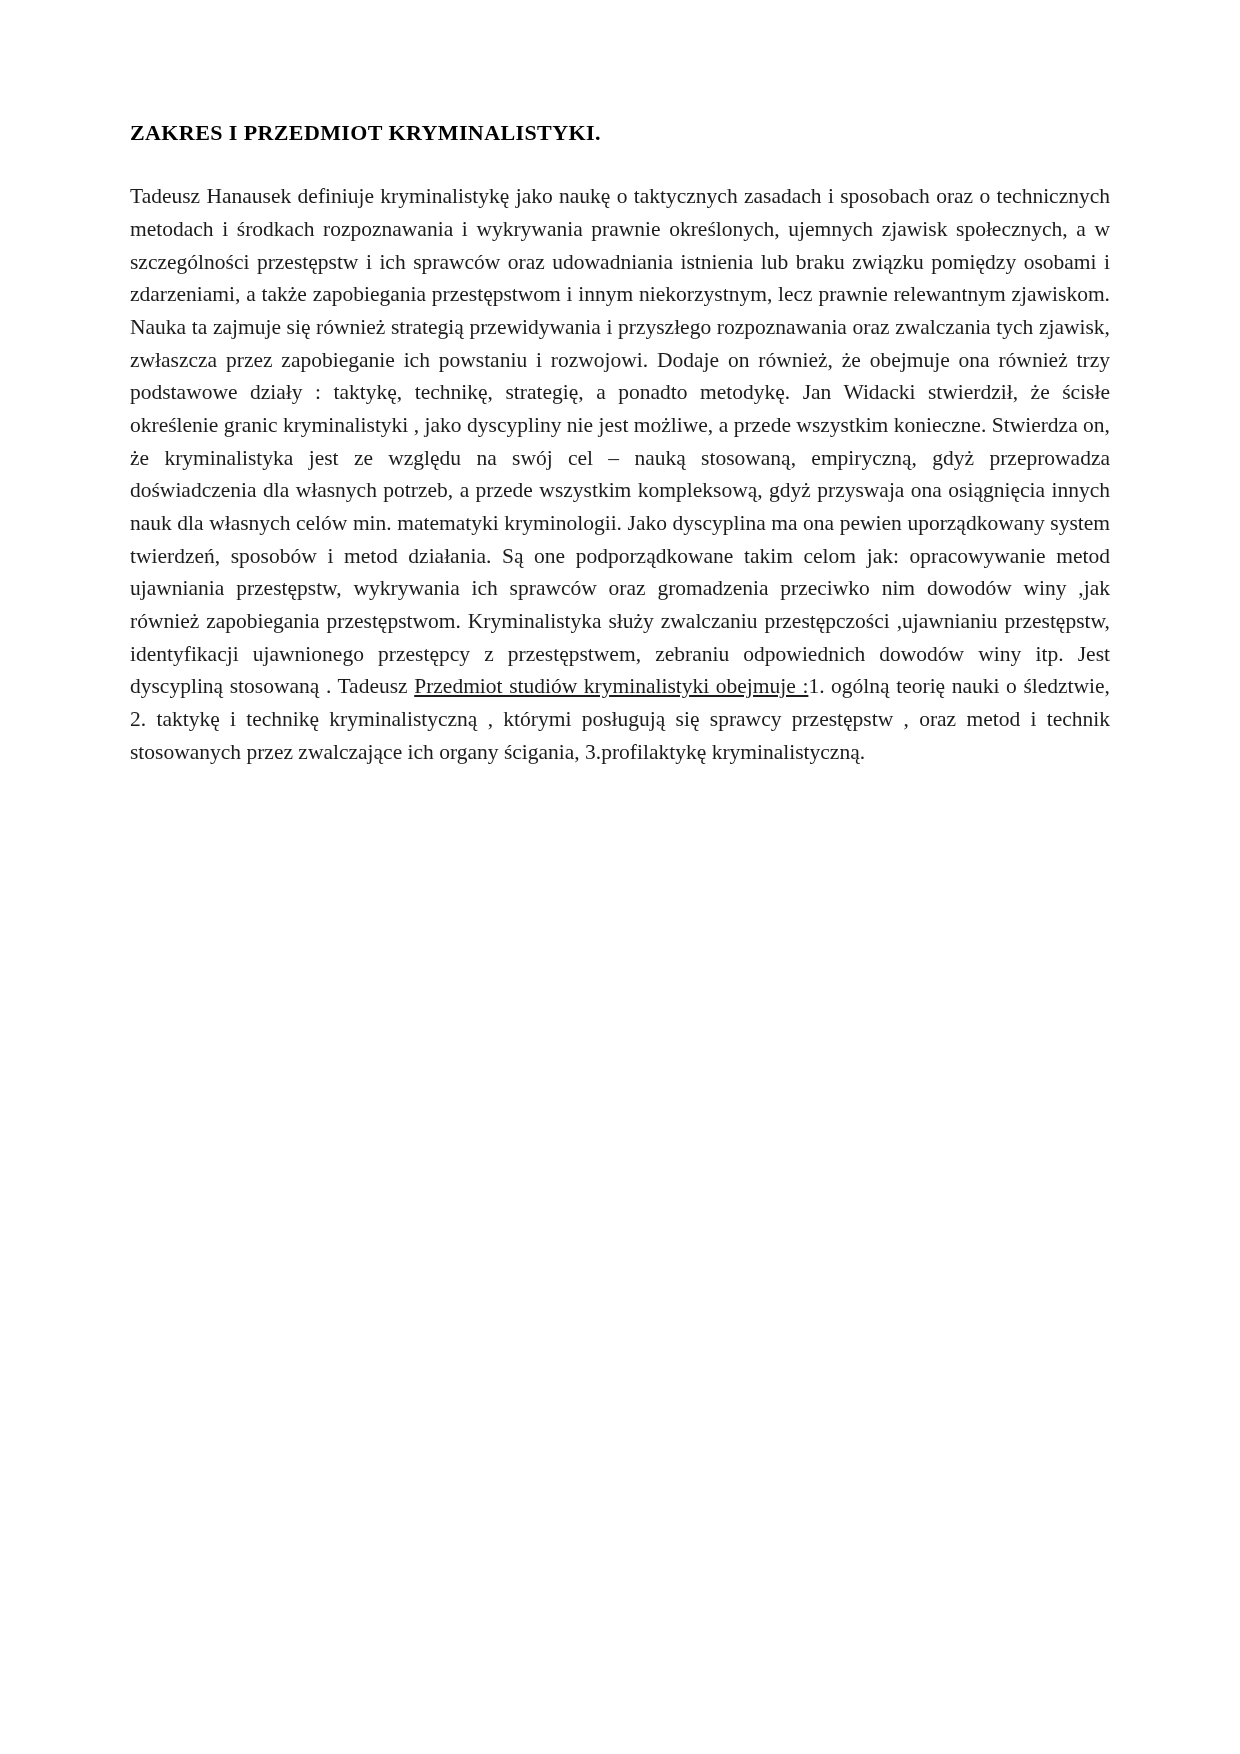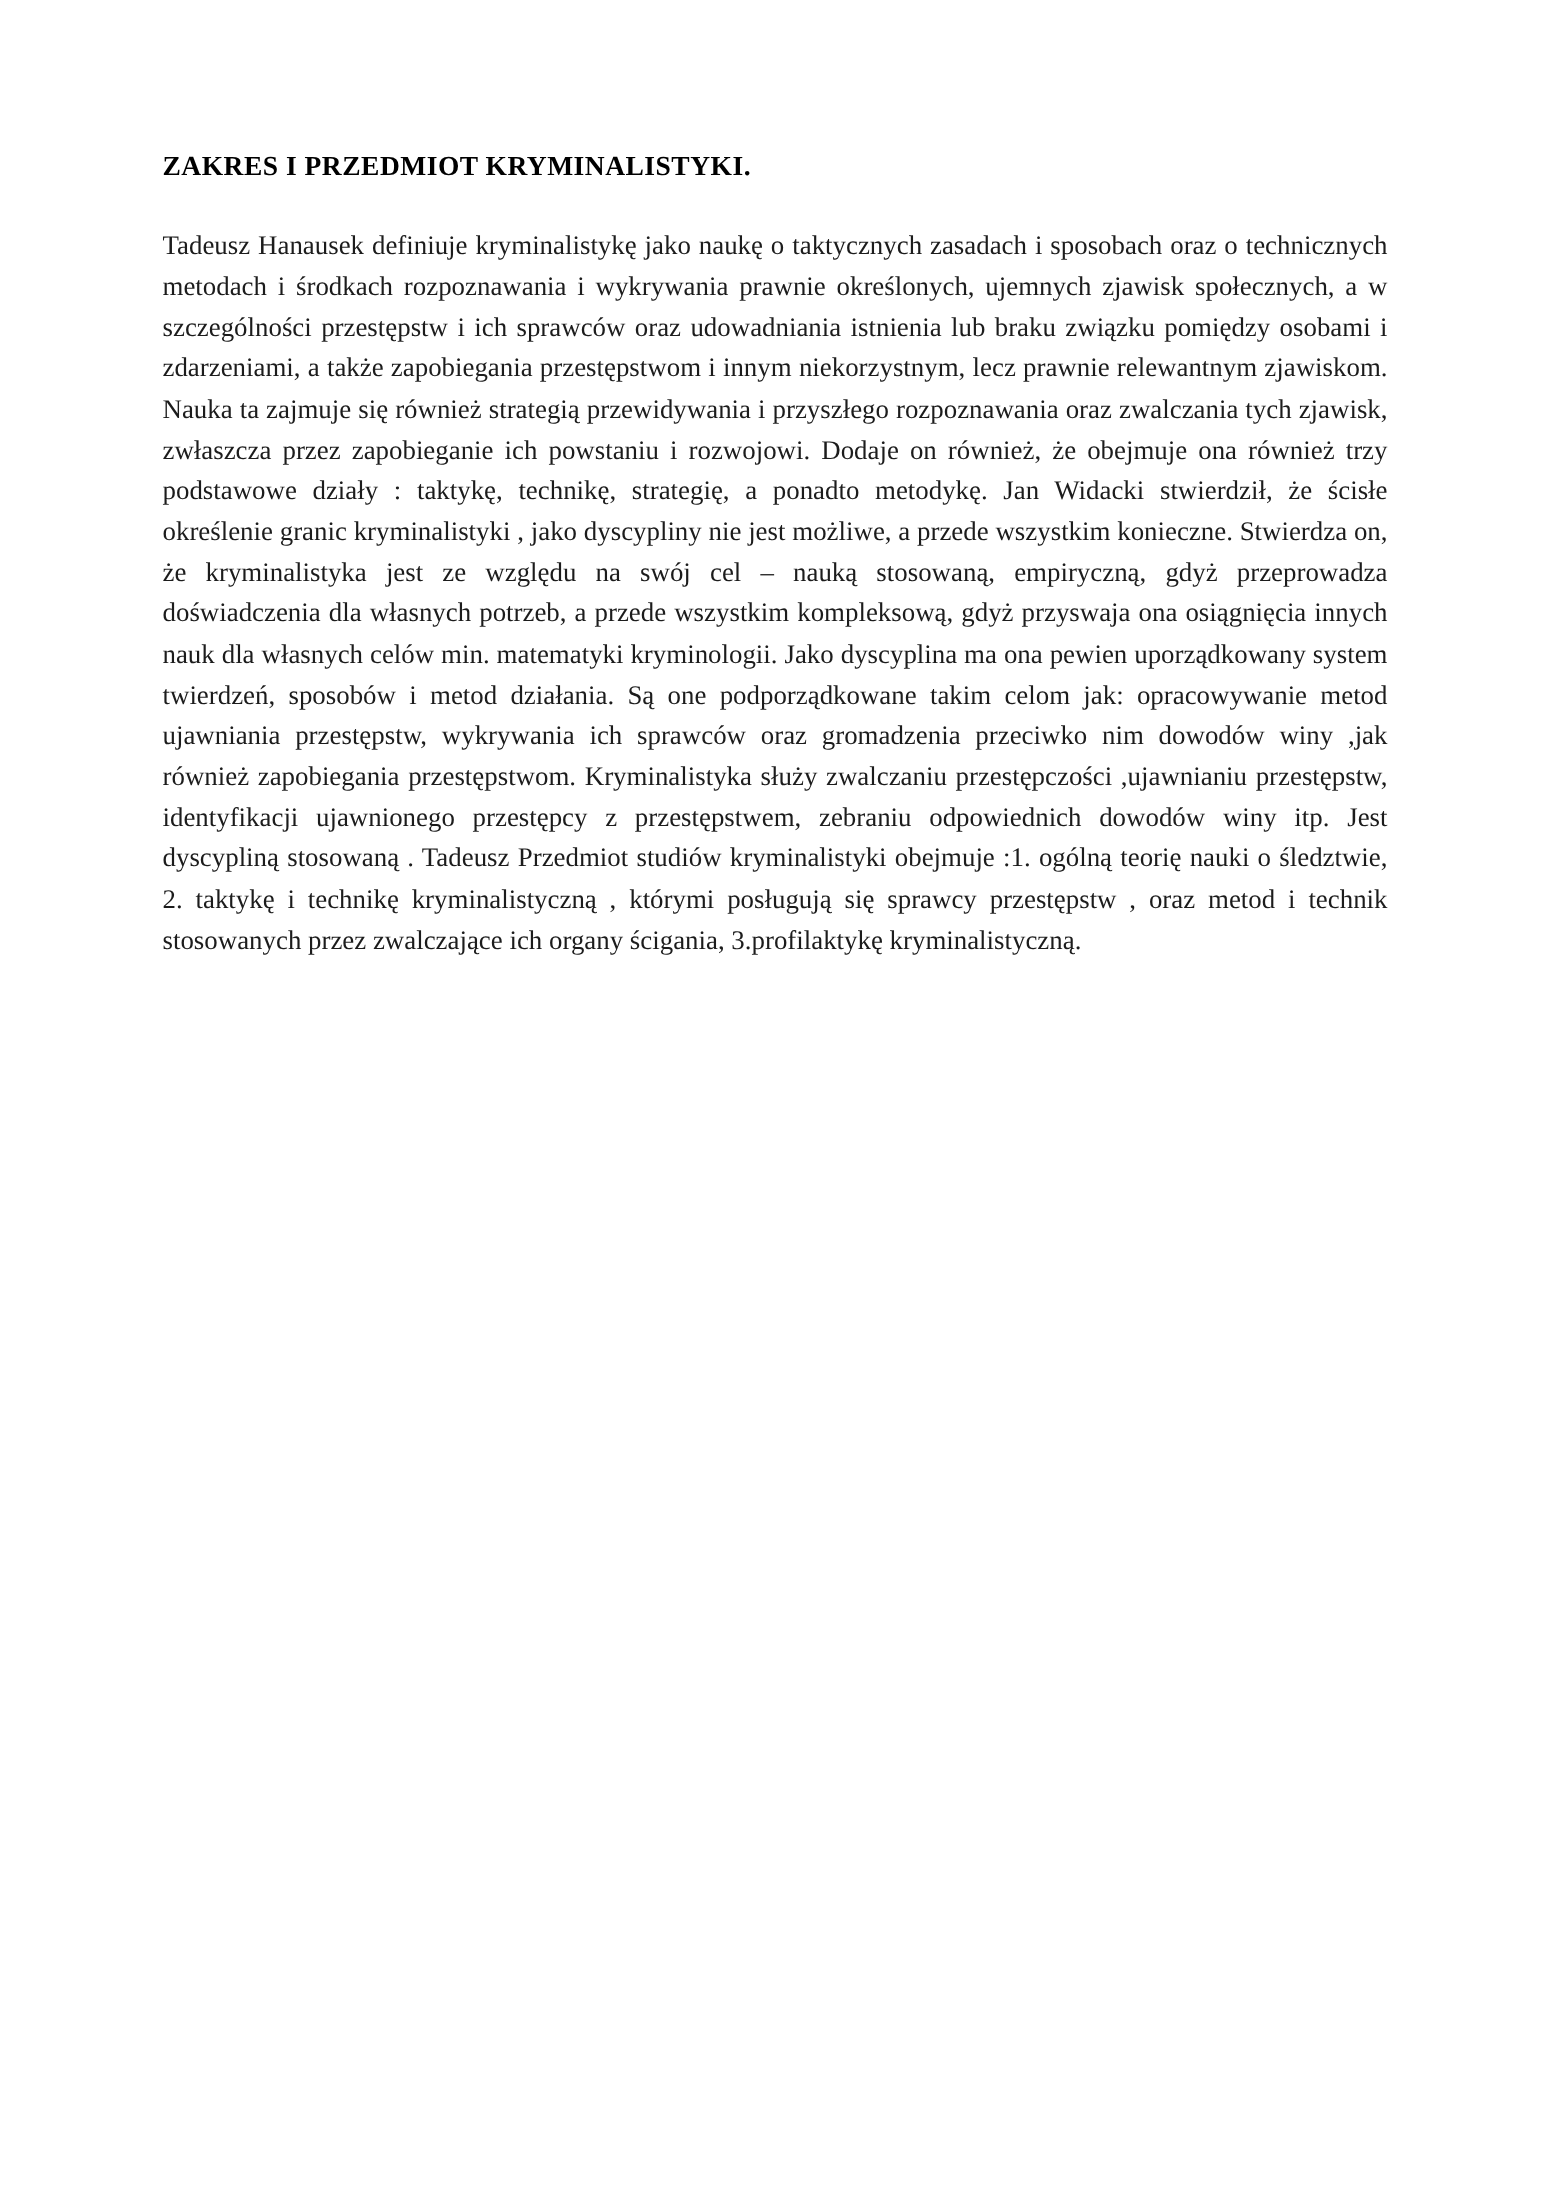--- a/index.html
+++ b/index.html
@@ -31,20 +31,21 @@
   }
   .doc-body {
     font-size: 21.5px;
     line-height: 1.52;
     text-align: justify;
     text-justify: inter-word;
     color: #1c1c1c;
     margin: 0;
   }
   .doc-body .underline {
+    text-decoration: underline;
     margin-top: 20px;
   }
   .spacer-block {
     height: 900px;
   }
 </style>
 </head>
 <body>
 
 <div class="page">

